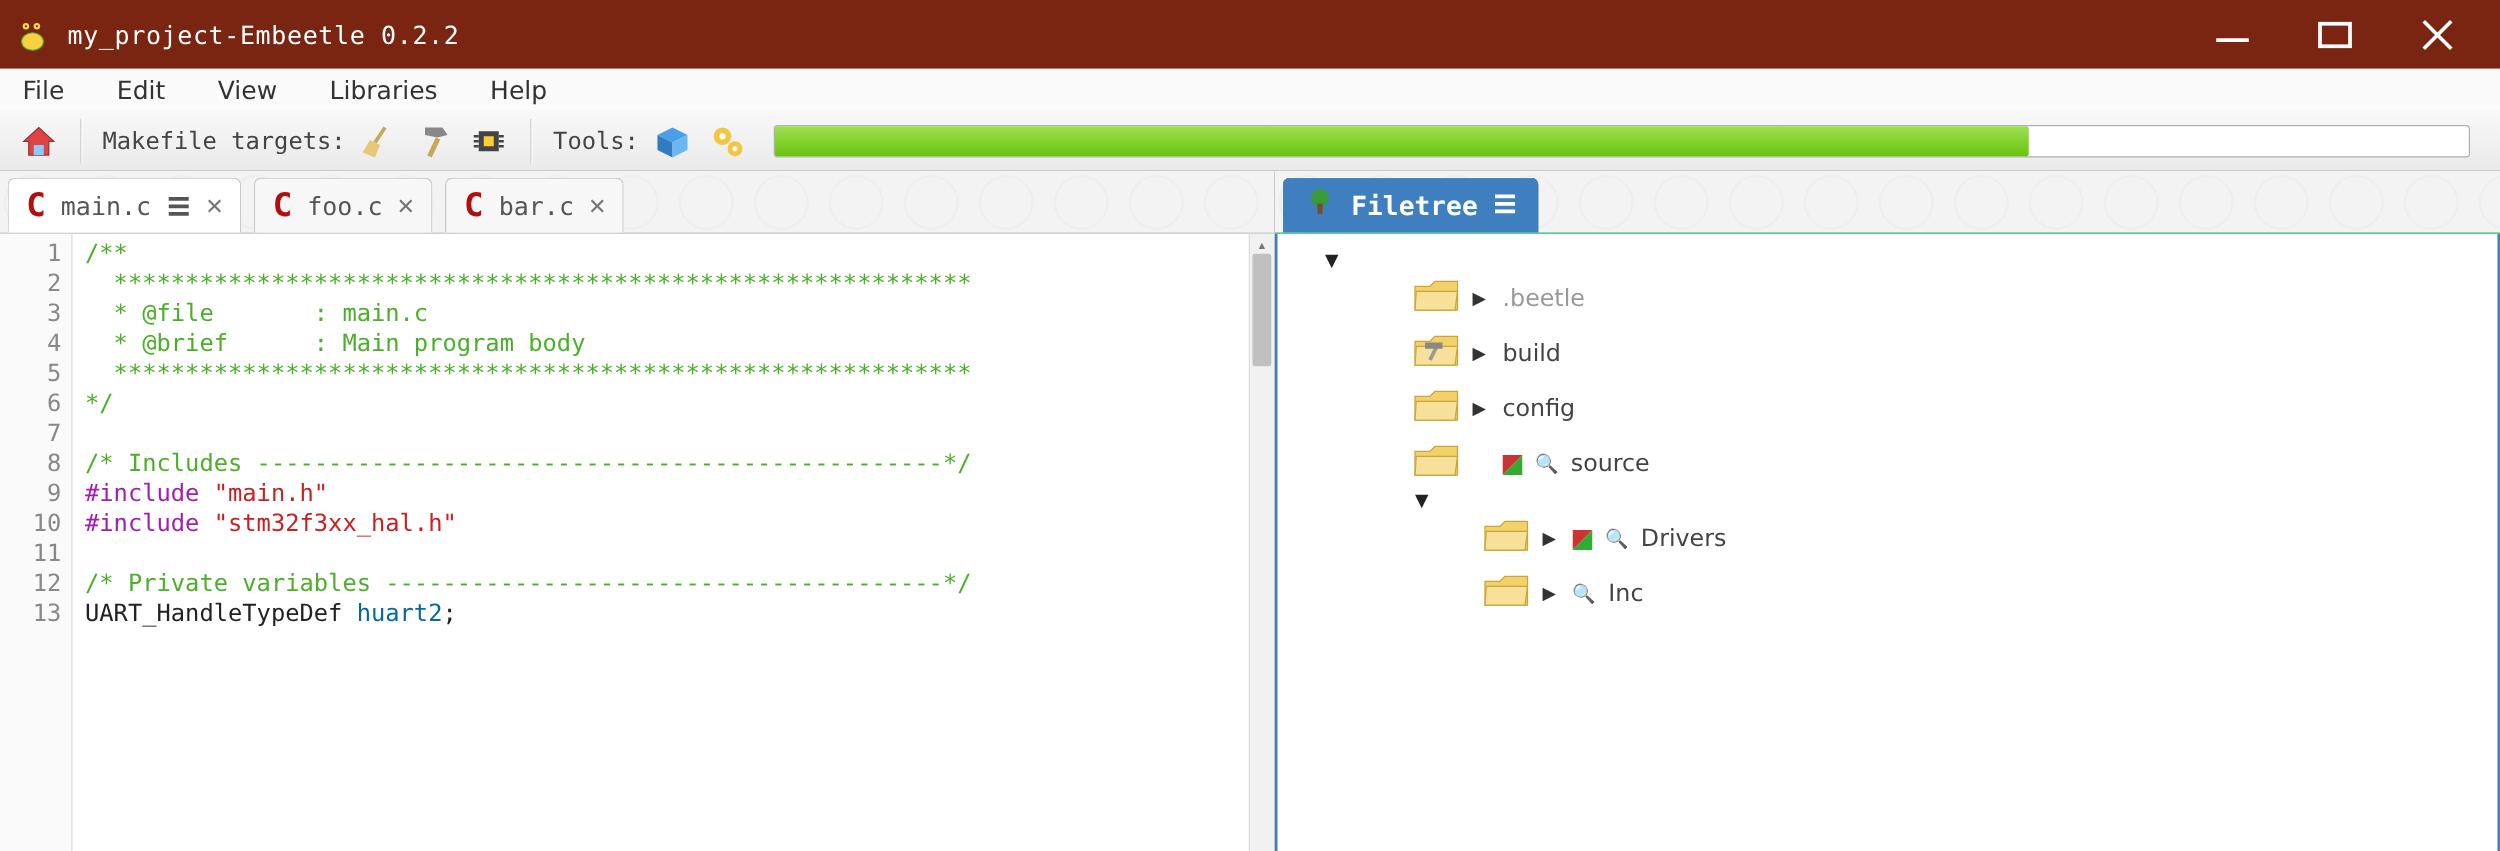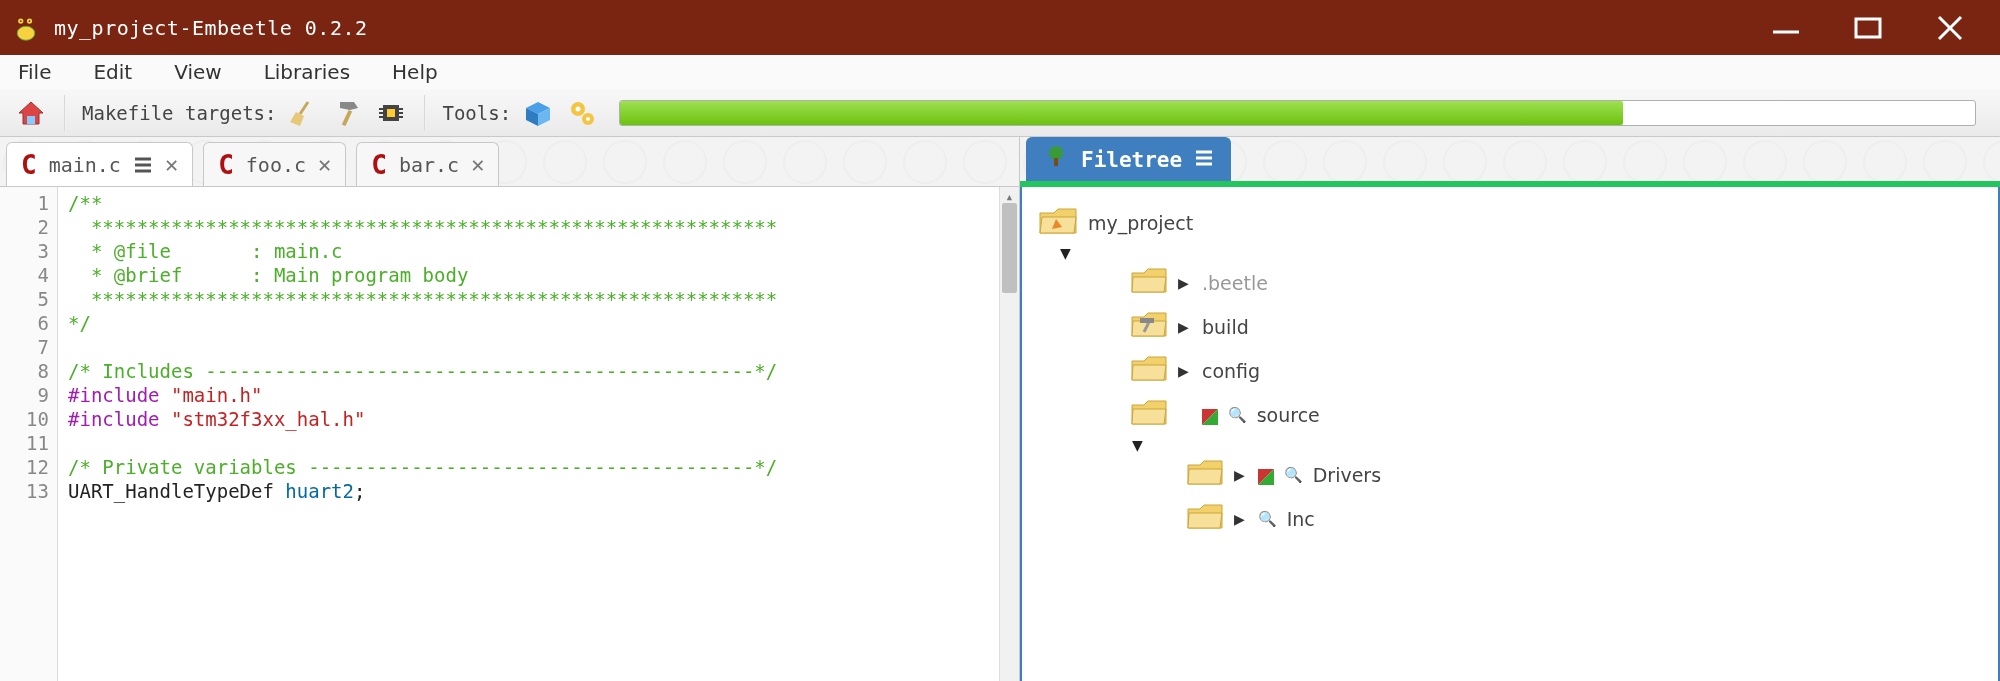--- a/index.html
+++ b/index.html
@@ -150,21 +150,21 @@
   font-size: 26px;
   color: #b10f0f;
 }
 .tab .close { font-size: 22px; color: #777; }
 .tab .menu-icon svg { display:block; }
 
 
 .rtabrow {
   height: 50px;
   background: #f3f3f3;
-  border-bottom: 6px solid #22c55e;
+  border-bottom: 1px solid #22c55e;
   display: flex;
   align-items: flex-end;
   padding-left: 6px;
   gap: 10px;
   position: relative;
 }
 .rtab {
   position: relative;
   height: 44px;
   border: 1px solid #3f7fbf;
@@ -433,30 +433,20 @@
           <svg width="20" height="18" viewBox="0 0 20 18">
               <line x1="2" y1="3" x2="18" y2="3" stroke="#fff" stroke-width="3"></line>
               <line x1="2" y1="9" x2="18" y2="9" stroke="#fff" stroke-width="3"></line>
               <line x1="2" y1="15" x2="18" y2="15" stroke="#fff" stroke-width="3"></line>
             </svg>
         </span>
       </div>
     </div>
 
     <div class="filetree ft-container">
-      <div class="ft-row">
-        <span>
-          <svg width="40" height="32" viewBox="0 0 40 32">
-            <polygon points="2,8 16,8 20,4 38,4 38,28 2,28" fill="#f2d16b" stroke="#caa53a"></polygon>
-            <polygon points="4,12 38,12 36,28 2,28" fill="#f7e09a" stroke="#caa53a"></polygon>
-            <polygon points="14,24 18,14 24,22" fill="#e88a2a"></polygon>
-          </svg>
-        </span>
-        <span>my_project</span>
-      </div>
       <div style="padding-left:22px; font-size:14px; color:#222">▼</div>
       <div id="ftitems">
           <div class="ft-row" style="padding-left: 76px;">
             <span style="color: rgb(187, 187, 187); font-size: 14px; margin-right: 6px;"></span>
             <span><svg width="38" height="30" viewBox="0 0 38 30">
                 <polygon points="2,7 14,7 18,3 36,3 36,26 2,26" fill="#f2d16b" stroke="#caa53a"></polygon>
                 <polygon points="3,11 36,11 34,26 2,26" fill="#f7e09a" stroke="#caa53a"></polygon>
               </svg></span>
             <span class="ft-expand">▶</span>
             <span class="ft-greyed">.beetle</span>

